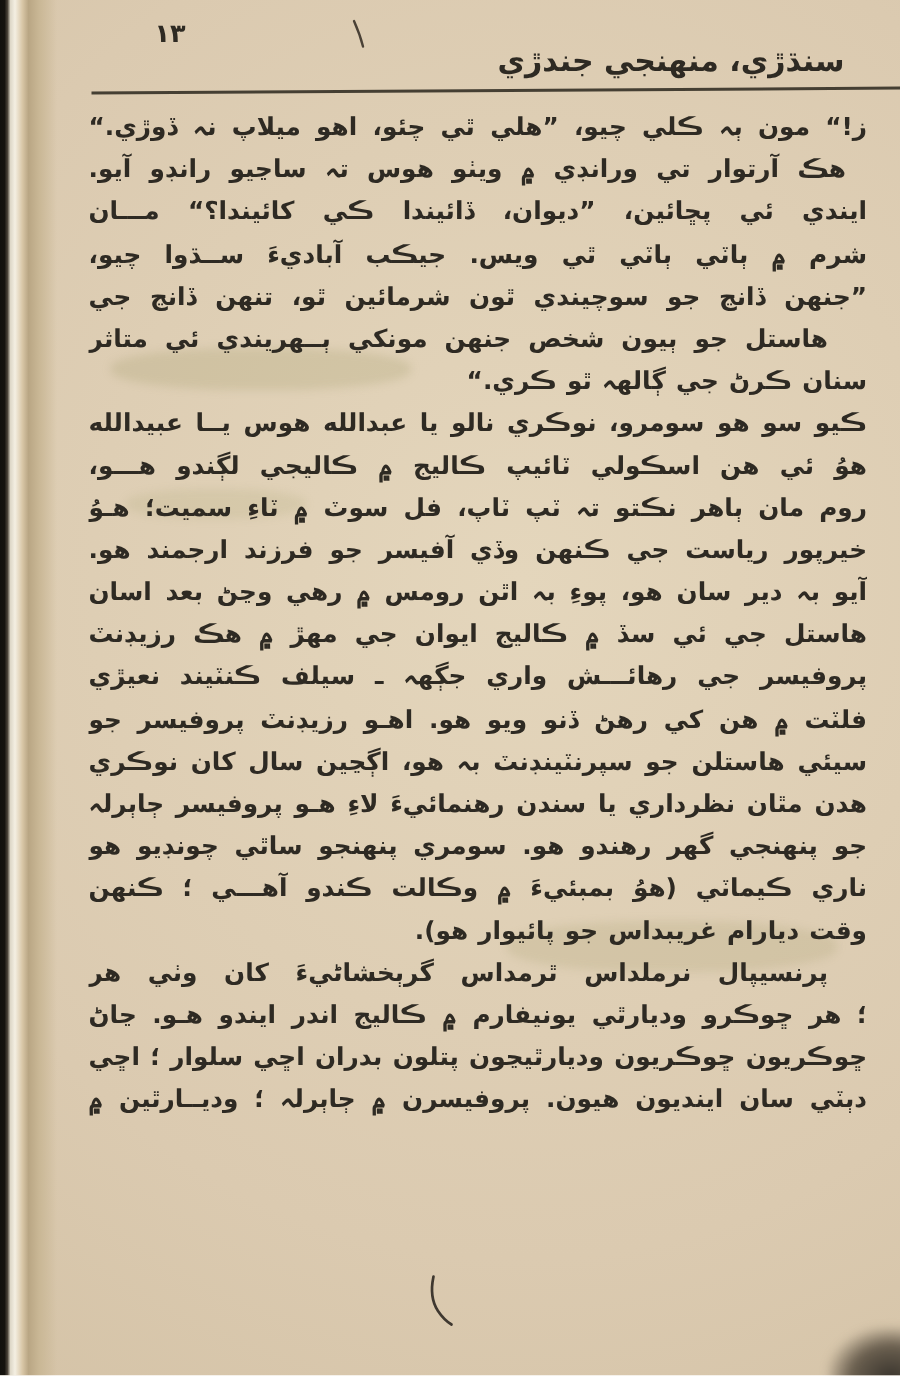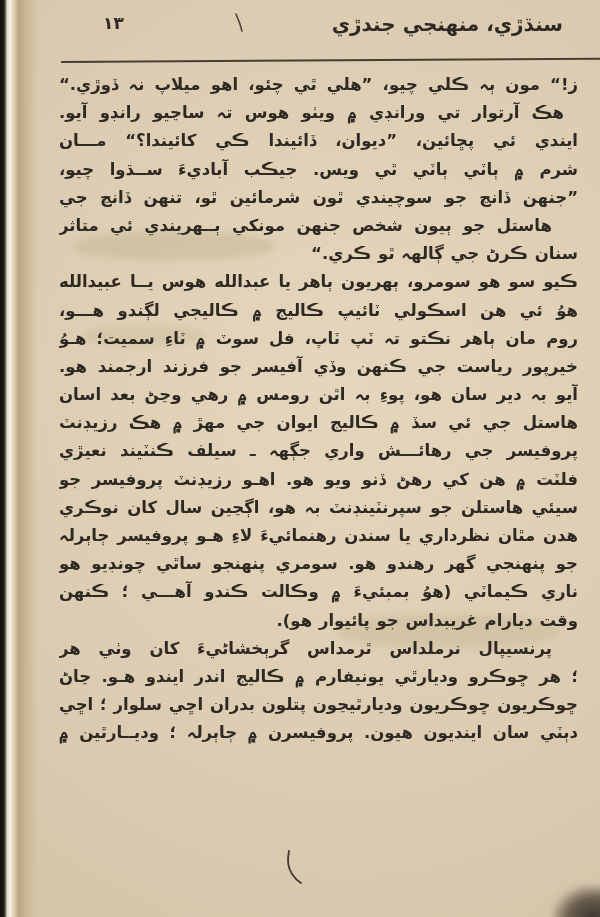--- a/index.html
+++ b/index.html
@@ -16,21 +16,21 @@
     background:linear-gradient(90deg,
       #12100d 0px, #15120e 3px, #4a4238 5px, #ded8c8 7px,
       #f4efe2 10px, #d8c6a6 15px, #b9a684 19px, #c9b795 26px,
       rgba(205,187,158,0) 38px);
   }
   .pagenum {
     position:absolute; left:83px; top:13px; z-index:6;
     font-size:17px; font-weight:bold; letter-spacing:1px; direction:ltr;margin-left:20px;
   }
   .header {
-    position:absolute; right:37px; top:12px; z-index:6;
+    position:absolute; right:37px; top:28px; z-index:6;
     font-size:20px; font-weight:bold; direction:rtl; white-space:nowrap;
   }
   .rule {
     position:absolute; left:61px; right:0; top:61px; z-index:6;
     border-top:2px solid #453f33;
     transform:rotate(-0.35deg); transform-origin:left center;
   }
   .body-text {
     position:absolute; left:59px; top:71px; width:519px; z-index:6;
     direction:rtl; font-size:16.5px; font-weight:bold;
@@ -77,21 +77,21 @@
   <div class="bleed b3"></div>
 
   <div class="body-text">
     <div class="line">ز!“ مون ٻہ ڪلي چيو، ”هلي ٿي چئو، اهو ميلاپ نہ ڏوڙي.“</div>
     <div class="line indent-sm">هڪ آرتوار تي ورانڊي ۾ ويٺو هوس تہ ساڃيو رانڊو آيو.</div>
     <div class="line">ايندي ئي پڇائين، ”ديوان، ڏائيندا ڪي کائيندا؟“ مـــان</div>
     <div class="line">شرم ۾ ٻاٽي ٻاٽي ٿي ويس. جيڪب آباديءَ ســڌوا چيو،</div>
     <div class="line">”جنهن ڏانڃ جو سوچيندي ٿون شرمائين ٿو، تنهن ڏانڃ جي</div>
     <div class="line indent">هاستل جو ٻيون شخص جنهن مونکي ٻــهريندي ئي متاثر</div>
     <div class="line end">سنان ڪرڻ جي ڳالهہ ٿو ڪري.“</div>
-    <div class="line">ڪيو سو هو سومرو، ٻهريون ٻاهر يا عبدالله هوس يــا عبيدالله</div>
+    <div class="line">ڪيو سو هو سومرو، نوڪري نالو يا عبدالله هوس يــا عبيدالله</div>
     <div class="line">هوُ ئي هن اسڪولي ٽائيپ ڪاليج ۾ ڪاليجي لڳندو هـــو،</div>
     <div class="line">روم مان ٻاهر نڪتو تہ ٽپ ٽاپ، فل سوٽ ۾ ٽاءِ سميت؛ هـوُ</div>
     <div class="line">خيرپور رياست جي ڪنهن وڏي آفيسر جو فرزند ارجمند هو.</div>
     <div class="line">آيو بہ دير سان هو، پوءِ بہ اٿن رومس ۾ رهي وڃڻ بعد اسان جي</div>
     <div class="line">هاستل جي ئي سڏ ۾ ڪاليج ايوان جي مهڙ ۾ هڪ رزيڊنٽ</div>
     <div class="line">پروفيسر جي رهائـــش واري جڳهہ ـ سيلف ڪنٽيند نعيڙي</div>
     <div class="line">فلٽت ۾ هن کي رهڻ ڏنو ويو هو. اهـو رزيڊنٽ پروفيسر جو</div>
     <div class="line">سيئي هاستلن جو سپرنٽينڊنٽ بہ هو، اڳڃين سال کان نوڪري</div>
     <div class="line">هدن مٿان نظرداري يا سندن رهنمائيءَ لاءِ هـو پروفيسر ڄاٻرلہ</div>
     <div class="line">جو پنهنجي گهر رهندو هو. سومري پنهنجو ساٿي چونڊيو هو</div>

